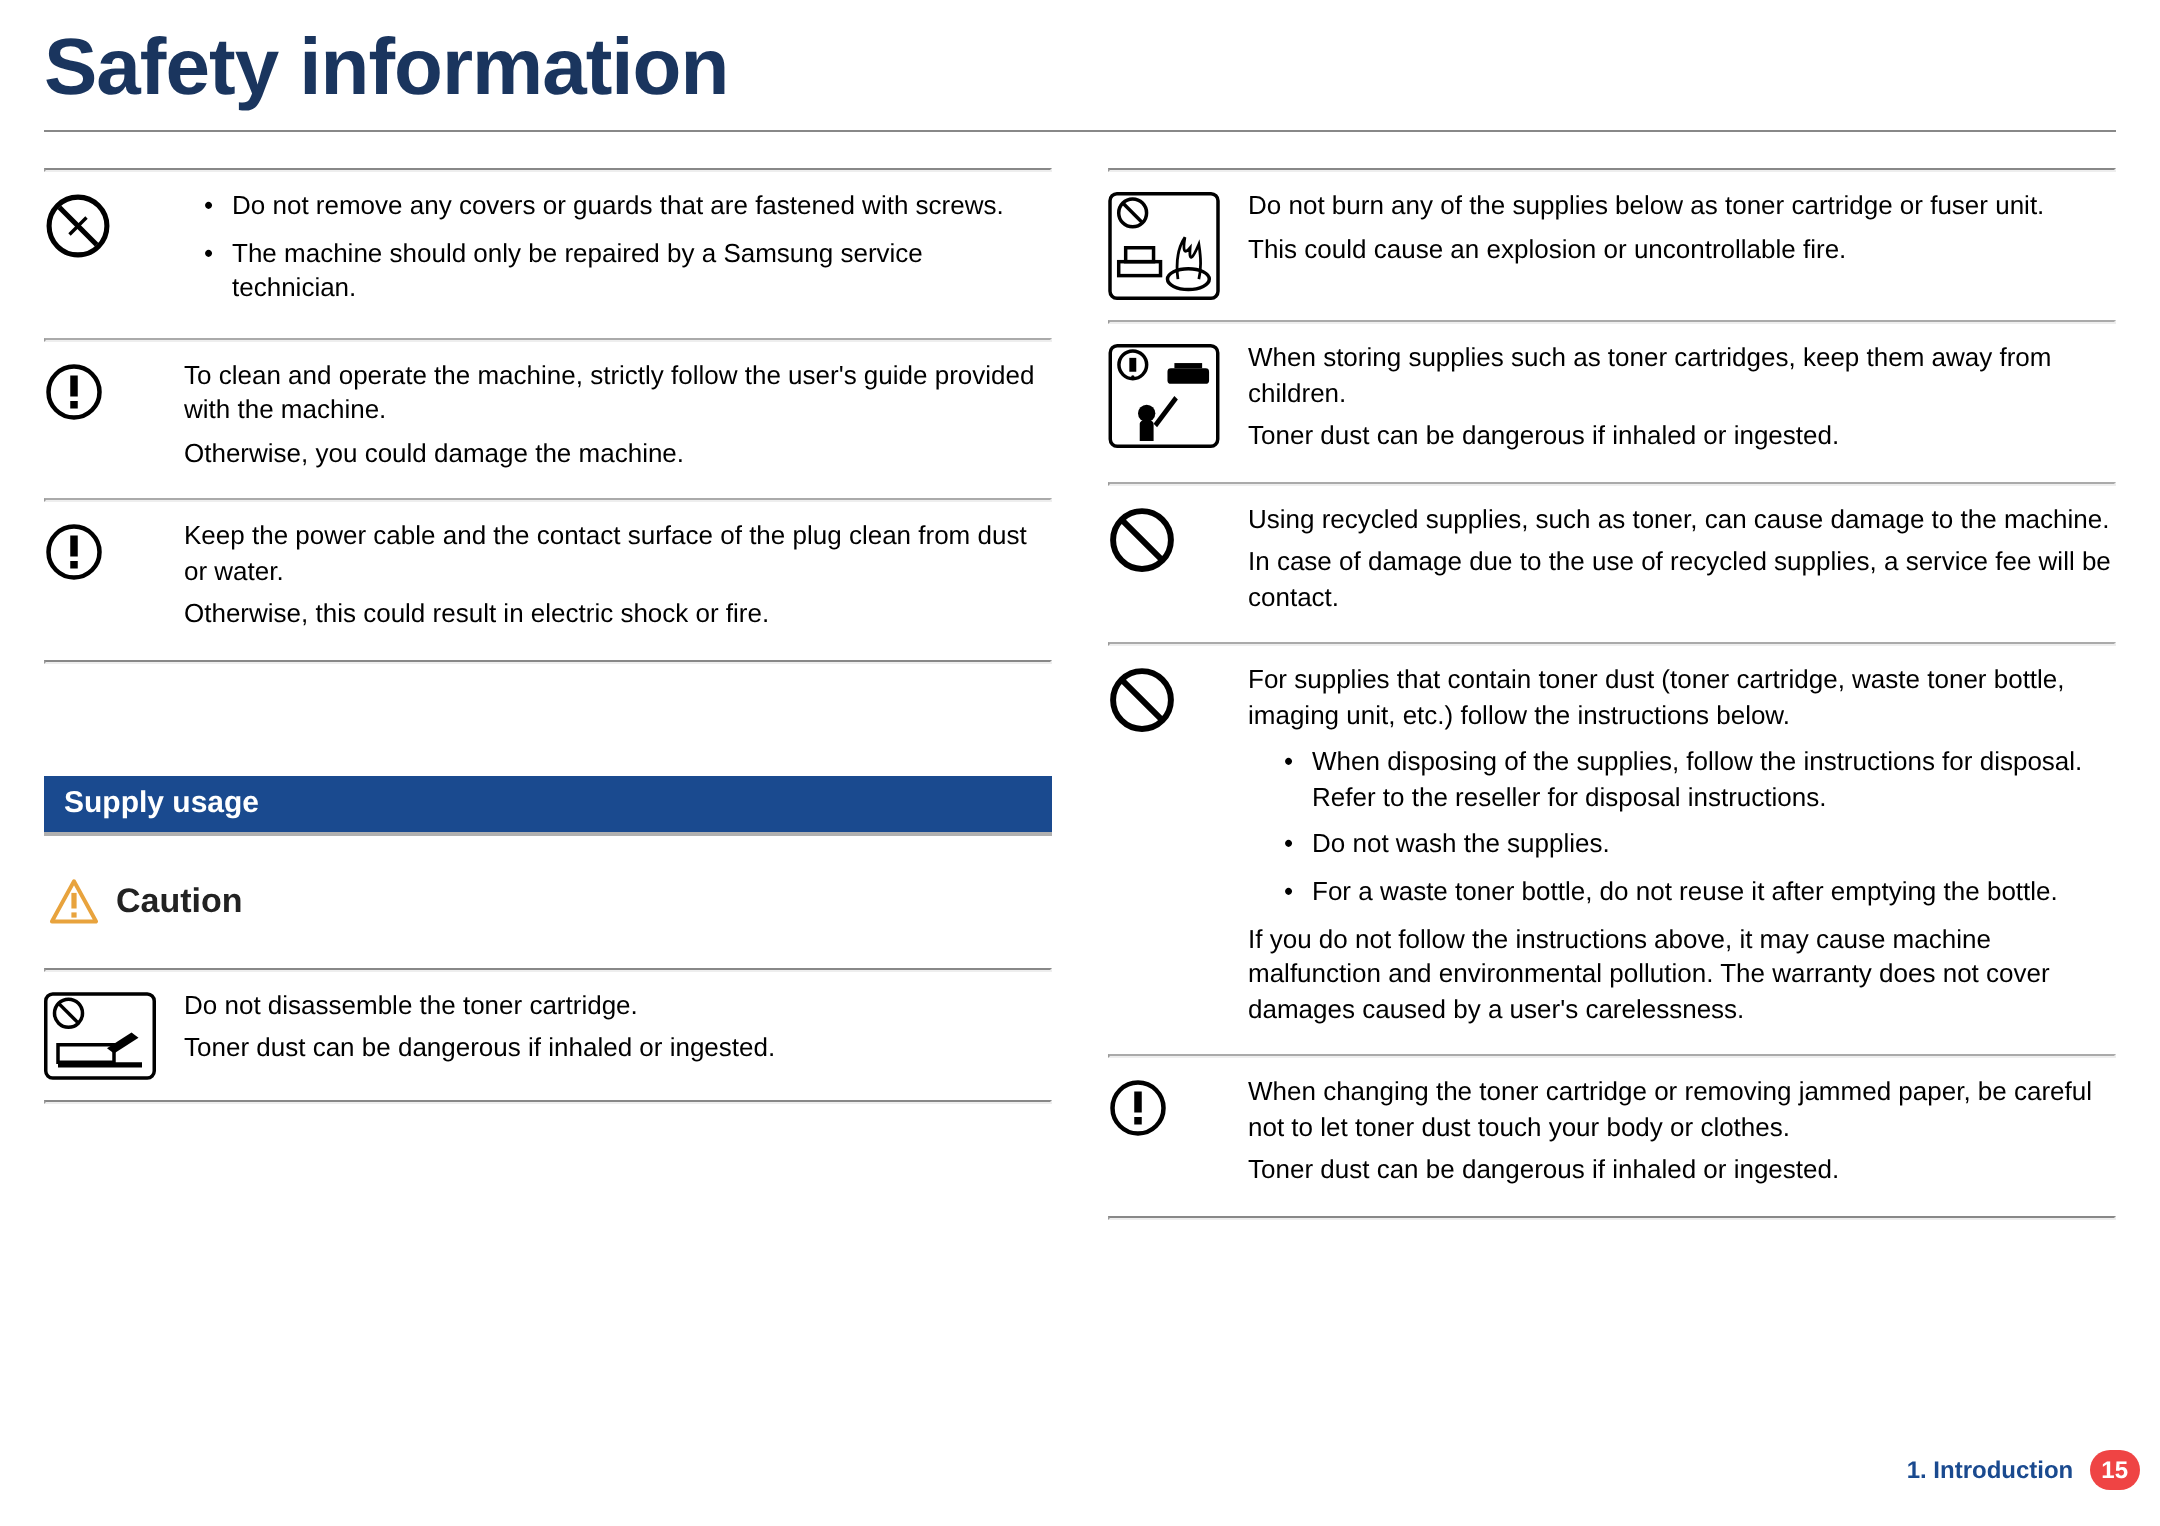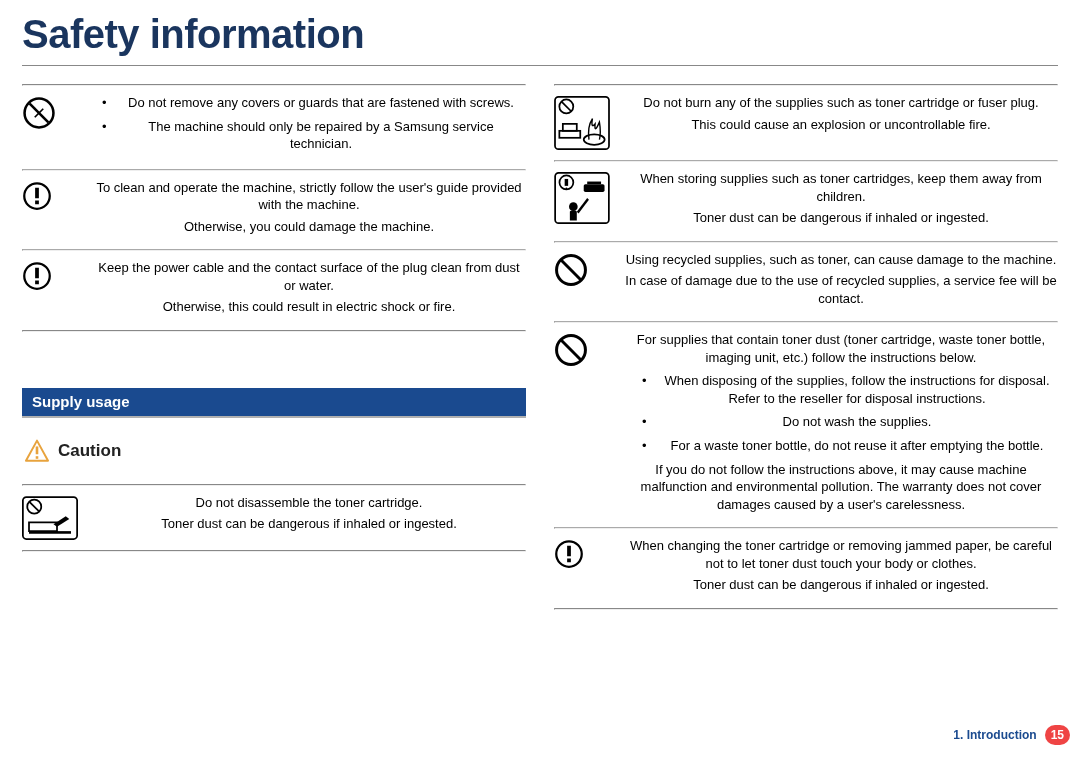--- a/index.html
+++ b/index.html
@@ -39,21 +39,21 @@
     font-size: 13px;
     line-height: 1.35;
   }
   .icon-cell {
     width: 70px;
     flex-shrink: 0;
     display: flex;
     justify-content: flex-start;
     padding-top: 2px;
   }
-  .text-cell { flex: 1; text-align: center; }
+  .text-cell { flex: 1; }
   .text-cell p { margin-bottom: 4px; }
   .text-cell ul { list-style: none; padding-left: 14px; }
   .text-cell ul li { position: relative; padding-left: 10px; margin-bottom: 6px; }
   .text-cell ul li::before {
     content: "•"; position: absolute; left: -4px; top: 0;
   }
   .text-cell ul.sub { padding-left: 22px; margin-top: 6px; margin-bottom: 6px;}
   .section-band {
     background: #1a4a8f;
     color: #fff;
@@ -191,21 +191,21 @@
           <rect x="1" y="1" width="62" height="60" rx="4" fill="none" stroke="#000" stroke-width="2"></rect>
           <circle cx="14" cy="12" r="8" fill="none" stroke="#000" stroke-width="2"></circle>
           <line x1="8.5" y1="6.5" x2="19.5" y2="17.5" stroke="#000" stroke-width="2"></line>
           <rect x="6" y="40" width="24" height="8" fill="none" stroke="#000" stroke-width="2"></rect>
           <rect x="10" y="32" width="16" height="8" fill="none" stroke="#000" stroke-width="2"></rect>
           <ellipse cx="46" cy="50" rx="12" ry="6" fill="none" stroke="#000" stroke-width="2"></ellipse>
           <path d="M40 50 Q38 35 44 26 Q42 38 47 32 Q46 44 52 30 Q54 42 52 50" fill="none" stroke="#000" stroke-width="1.6"></path>
         </svg>
       </div>
       <div class="text-cell">
-        <p>Do not burn any of the supplies such as toner cartridge or fuser plug.</p>
+        <p>Do not burn any of the supplies below as toner cartridge or fuser unit.</p>
         <p>This could cause an explosion or uncontrollable fire.</p>
       </div>
     </div>
     <hr class="rule-thin">
     <div class="row">
       <div class="icon-cell">
         <svg width="56" height="52" viewBox="0 0 64 60">
           <rect x="1" y="1" width="62" height="58" rx="4" fill="none" stroke="#000" stroke-width="2"></rect>
           <circle cx="14" cy="12" r="8" fill="none" stroke="#000" stroke-width="2"></circle>
           <rect x="12" y="8" width="4" height="8" fill="#000"></rect>

